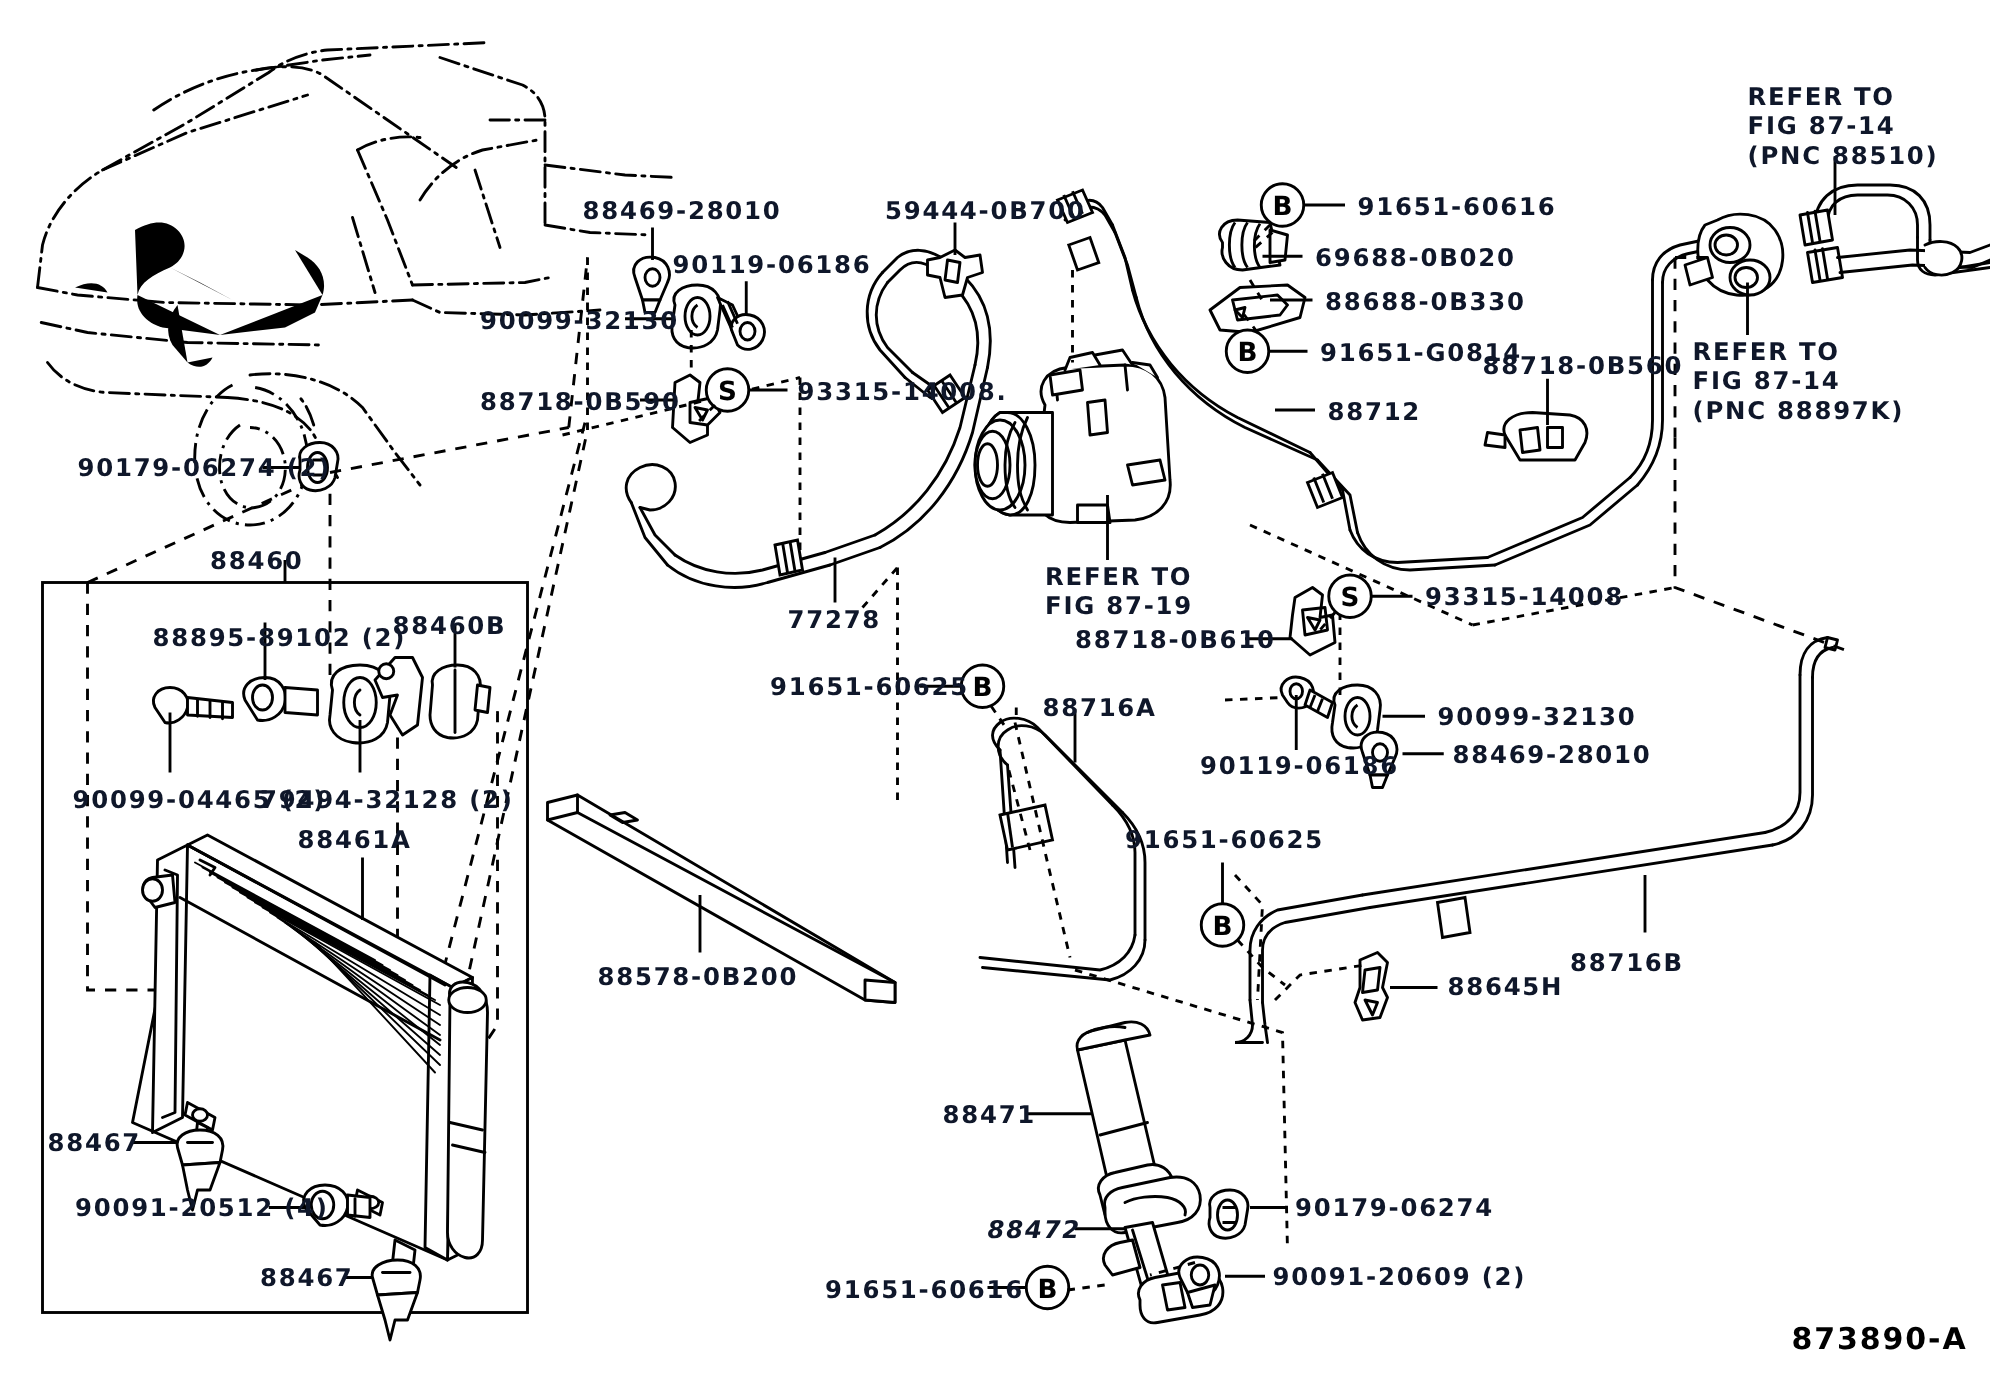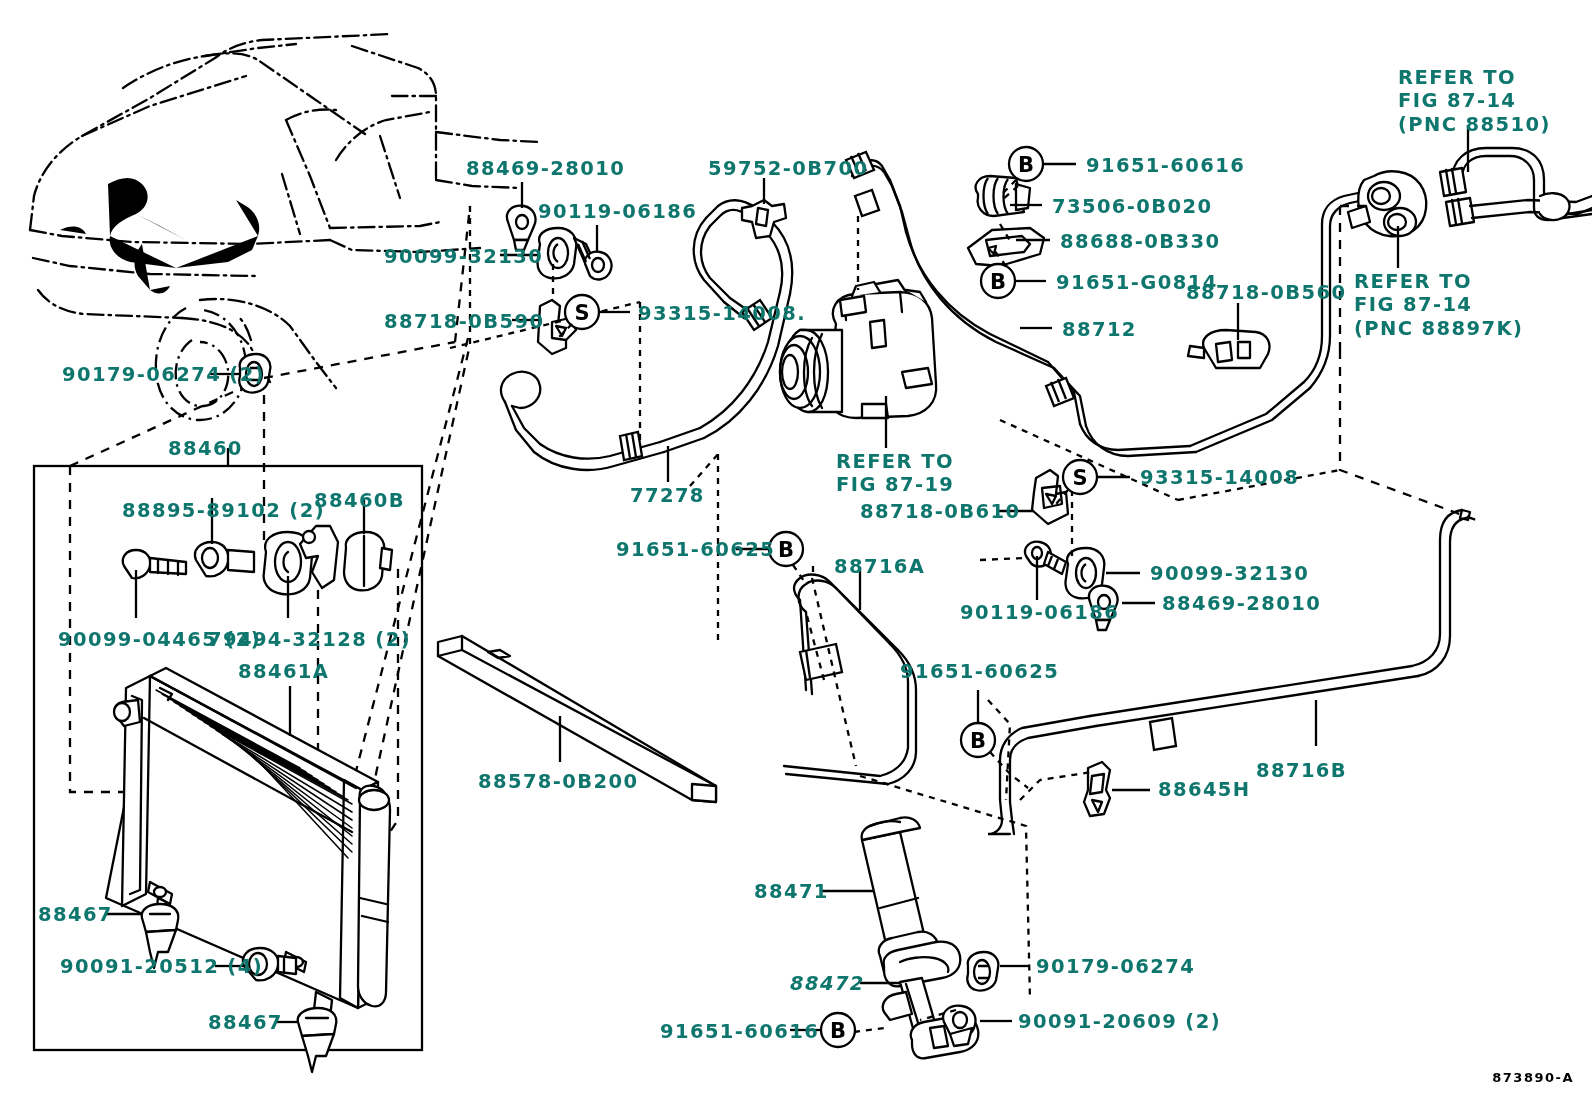--- a/index.html
+++ b/index.html
@@ -2,25 +2,25 @@
 <html><head>
 <meta charset="utf-8">
 <title>Toyota A/C Piping Parts Diagram</title>
 <style>
   html,body{margin:0;padding:0;background:#ffffff;}
   body{width:1592px;height:1099px;overflow:hidden;
        font-family:"DejaVu Sans","Liberation Sans",sans-serif;color:#000;}
   #sheet{position:relative;width:1592px;height:1099px;background:#fff;}
   svg.layer{position:absolute;left:0;top:0;width:1592px;height:1099px;}
   .lbl{position:absolute;white-space:nowrap;font-family:"DejaVu Sans","Liberation Sans",sans-serif;
-       font-weight:bold;font-size:19.5px;letter-spacing:1.4px;color:#0f766e;line-height:1.22;}
+       font-weight:bold;font-size:19.5px;letter-spacing:1.4px;color:#0f172a;line-height:1.22;}
   .lbl.multi{line-height:1.2;}
   .lbl.r{text-align:right;}
   .lbl.c{}
-  .diagid{position:absolute;right:18px;bottom:14px;font-weight:bold;font-size:13px;letter-spacing:1.5px;}
+  .diagid{position:absolute;right:18px;bottom:14px;font-weight:bold;font-size:24px;letter-spacing:1.5px;}
   
   .ln{stroke:#000;fill:none;}
   .w2{stroke-width:2.3;}
   .w4{stroke-width:4.2;}
   .fill-k{fill:#000;stroke:none;}
   .wfill{fill:#fff;}
   .dash{stroke-dasharray:9 8;}
   .dashs{stroke-dasharray:6 6;}
   .dashdot{stroke-dasharray:16 5 2.5 5;}
   text.circ{font-family:"DejaVu Sans","Liberation Sans",sans-serif;font-weight:bold;font-size:21px;}
@@ -573,23 +573,23 @@
       <path d="M990 752 L1010 774 L1028 788"></path>
       <path d="M854 1032 L884 1028"></path>
     </g>
   </svg>
 
   <div class="lbl" style="left:466px;top:157px;">88469-28010</div>
   <div class="lbl" style="left:538px;top:200px;">90119-06186</div>
   <div class="lbl r" style="left:384px;top:245px;width:116px;">90099-32130</div>
   <div class="lbl r" style="left:384px;top:310px;width:128px;">88718-0B590</div>
   <div class="lbl" style="left:638px;top:302px;">93315-14008.</div>
-  <div class="lbl" style="left:708px;top:157px;">59752-0B700</div>
+  <div class="lbl" style="left:708px;top:157px;">59444-0B700</div>
   <div class="lbl" style="left:1086px;top:154px;">91651-60616</div>
-  <div class="lbl" style="left:1052px;top:195px;">73506-0B020</div>
+  <div class="lbl" style="left:1052px;top:195px;">69688-0B020</div>
   <div class="lbl" style="left:1060px;top:230px;">88688-0B330</div>
   <div class="lbl" style="left:1056px;top:271px;">91651-G0814</div>
   <div class="lbl" style="left:1062px;top:318px;">88712</div>
   <div class="lbl" style="left:1186px;top:281px;">88718-0B560</div>
 
   <div class="lbl multi" style="left:1398px;top:66px;white-space:pre;">REFER TO
 FIG 87-14
 (PNC 88510)</div>
   <div class="lbl multi" style="left:1354px;top:270px;white-space:pre;">REFER TO
 FIG 87-14

